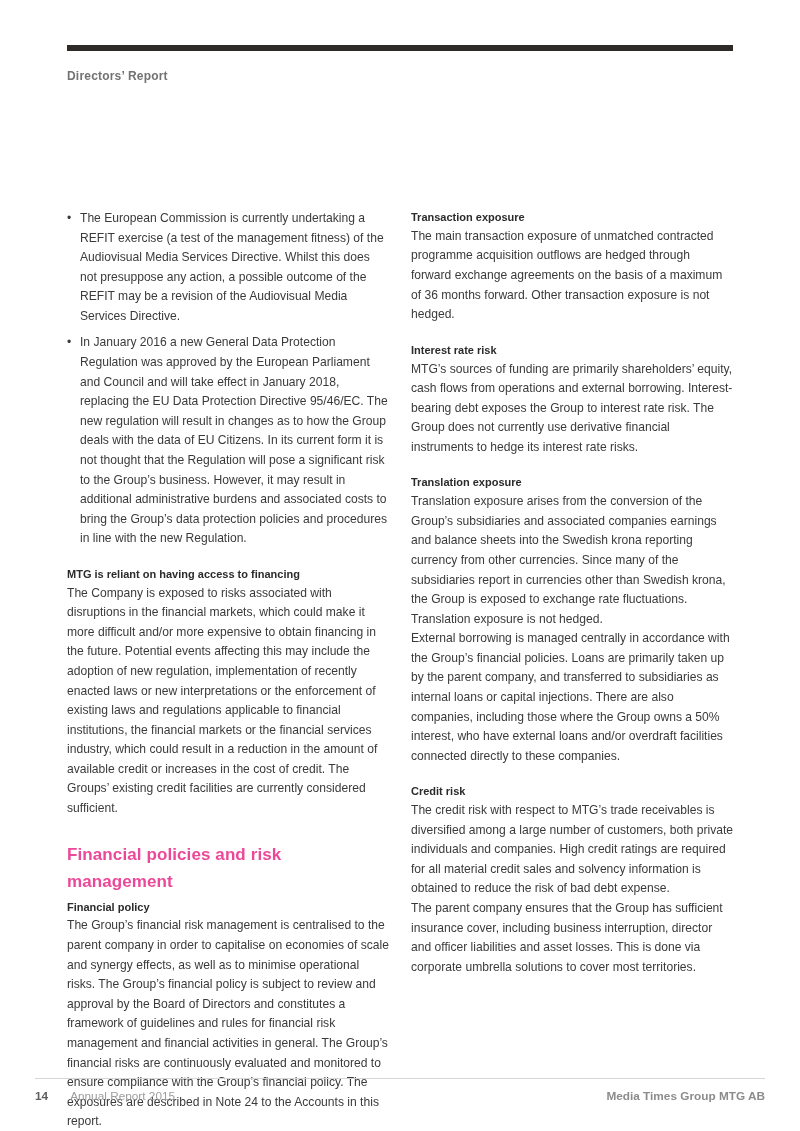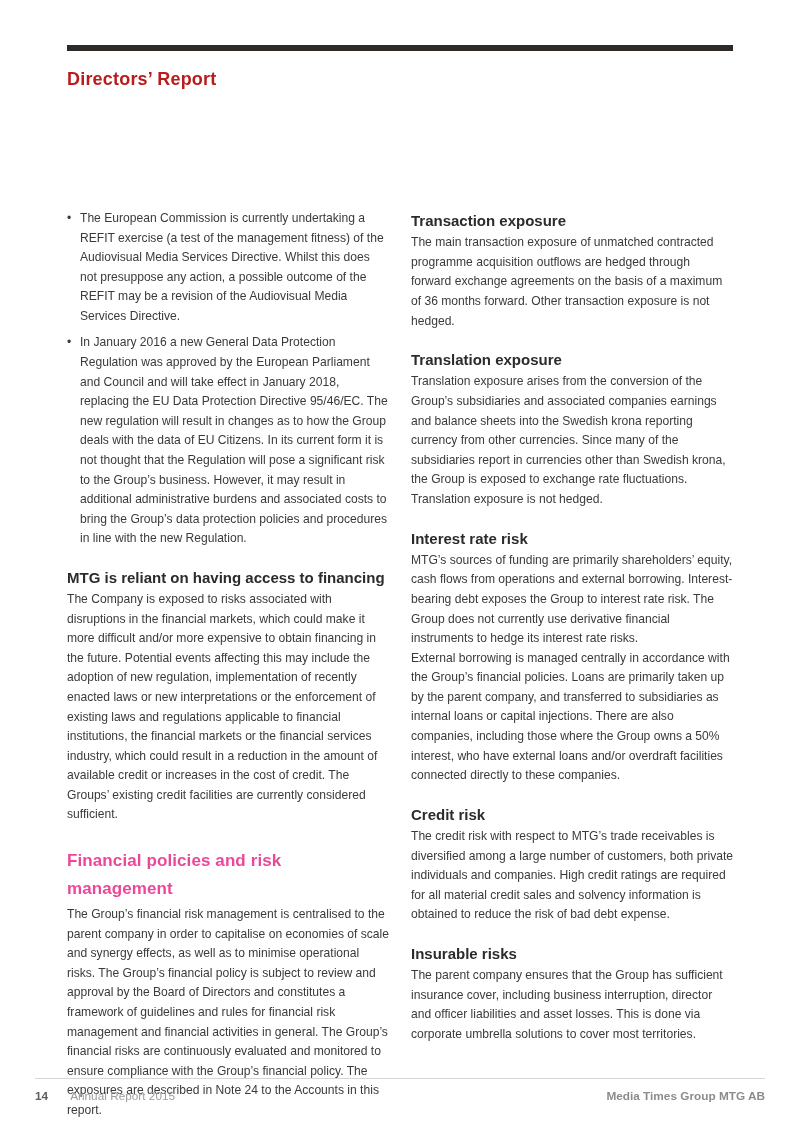--- a/index.html
+++ b/index.html
@@ -11,37 +11,37 @@
     color: #3a3a3a;
     overflow: hidden;
   }
   .top-bar {
     position: absolute; left: 67px; top: 45px;
     width: 666px; height: 6px;
     background: #2d2a28;
   }
   .page-title {
     position: absolute; left: 67px; top: 69px;
-    font-size: 18px; font-weight: bold;
-    color: #b91c1c; letter-spacing: 0.2px;
+    font-size: 12px; font-weight: bold;
+    color: #737373; letter-spacing: 0.2px;
   }
   .columns {
     position: absolute; left: 67px; top: 209px;
     width: 666px; display: flex; gap: 22px;
   }
   .col { width: 322px; font-size: 12.1px; line-height: 1.62; }
   .bullets { list-style: none; }
   .bullets li { position: relative; padding-left: 13px; margin-bottom: 7px; }
   .bullets li::before {
     content: "\2022";
     position: absolute; left: 0; top: 0;
     color: #3a3a3a;
   }
   .sec-heading {
-    font-size: 15px; font-weight: bold;
+    font-size: 11px; font-weight: bold;
     color: #2b2b2b; margin-top: 17px;
   }
   .section:first-child .sec-heading { margin-top: 0; }
   .col p { margin: 0; }
   .red-heading {
     font-size: 17px; font-weight: bold;
     color: #ec4899;
     margin-top: 22px; margin-bottom: 3px;
     letter-spacing: 0.1px;
   }
@@ -73,47 +73,47 @@
     </ul>
 
     <div class="section">
       <h3 class="sec-heading">MTG is reliant on having access to financing</h3>
       <p>The Company is exposed to risks associated with disruptions in the financial markets, which could make it more difficult and/or more expensive to obtain financing in the future. Potential events affecting this may include the adoption of new regulation, implementation of recently enacted laws or new interpretations or the enforcement of existing laws and regulations applicable to financial institutions, the financial markets or the financial services industry, which could result in a reduction in the amount of available credit or increases in the cost of credit. The Groups’ existing credit facilities are currently considered sufficient.</p>
     </div>
 
     <h2 class="red-heading">Financial policies and risk management</h2>
 
     <div class="section">
+      <h3 class="sec-heading" style="margin-top:0;">Financial policy</h3>
       <p>The Group’s financial risk management is centralised to the parent company in order to capitalise on economies of scale and synergy effects, as well as to minimise operational risks. The Group’s financial policy is subject to review and approval by the Board of Directors and constitutes a framework of guidelines and rules for financial risk management and financial activities in general. The Group’s financial risks are continuously evaluated and monitored to ensure compliance with the Group’s financial policy. The exposures are described in Note 24 to the Accounts in this report.</p>
     </div>
 
   </div>
 
   <div class="col">
     <div class="section">
       <h3 class="sec-heading">Transaction exposure</h3>
       <p>The main transaction exposure of unmatched contracted programme acquisition outflows are hedged through forward exchange agreements on the basis of a maximum of 36 months forward. Other transaction exposure is not hedged.</p>
     </div>
     <div class="section">
+      <h3 class="sec-heading">Interest rate risk</h3>
+      <p>MTG’s sources of funding are primarily shareholders’ equity, cash flows from operations and external borrowing. Interest-bearing debt exposes the Group to interest rate risk. The Group does not currently use derivative financial instruments to hedge its interest rate risks.</p>
+    </div>
+    <div class="section">
       <h3 class="sec-heading">Translation exposure</h3>
       <p>Translation exposure arises from the conversion of the Group’s subsidiaries and associated companies earnings and balance sheets into the Swedish krona reporting currency from other currencies. Since many of the subsidiaries report in currencies other than Swedish krona, the Group is exposed to exchange rate fluctuations. Translation exposure is not hedged.</p>
-    </div>
-    <div class="section">
-      <h3 class="sec-heading">Interest rate risk</h3>
-      <p>MTG’s sources of funding are primarily shareholders’ equity, cash flows from operations and external borrowing. Interest-bearing debt exposes the Group to interest rate risk. The Group does not currently use derivative financial instruments to hedge its interest rate risks.</p>
     </div>
     <div class="section">
       <p>External borrowing is managed centrally in accordance with the Group’s financial policies. Loans are primarily taken up by the parent company, and transferred to subsidiaries as internal loans or capital injections. There are also companies, including those where the Group owns a 50% interest, who have external loans and/or overdraft facilities connected directly to these companies.</p>
     </div>
     <div class="section">
       <h3 class="sec-heading">Credit risk</h3>
       <p>The credit risk with respect to MTG’s trade receivables is diversified among a large number of customers, both private individuals and companies. High credit ratings are required for all material credit sales and solvency information is obtained to reduce the risk of bad debt expense.</p>
     </div>
     <div class="section">
-      <h3 class="sec-heading">Insurable risks</h3>
       <p>The parent company ensures that the Group has sufficient insurance cover, including business interruption, director and officer liabilities and asset losses. This is done via corporate umbrella solutions to cover most territories.</p>
     </div>
   </div>
 
 </div>
 
 <div class="footer">
   <span class="pagenum">14</span>
   <span class="report-name">Annual Report 2015</span>
   <span class="company">Media Times Group MTG AB</span>

